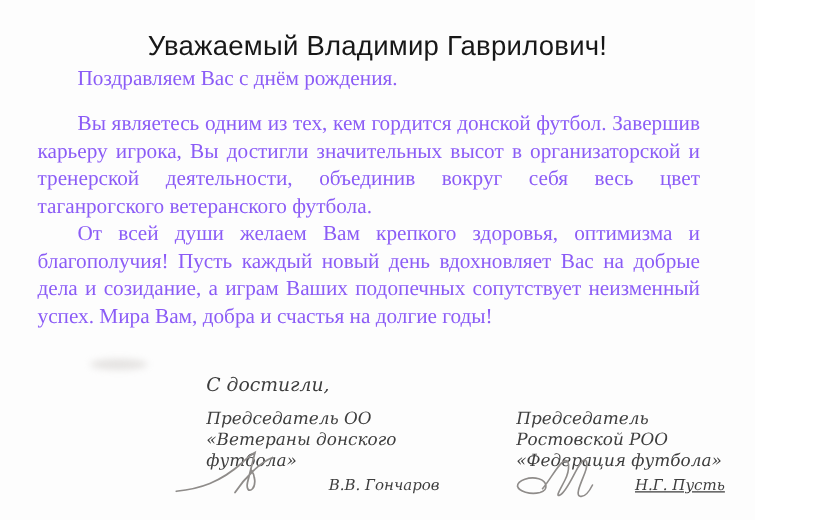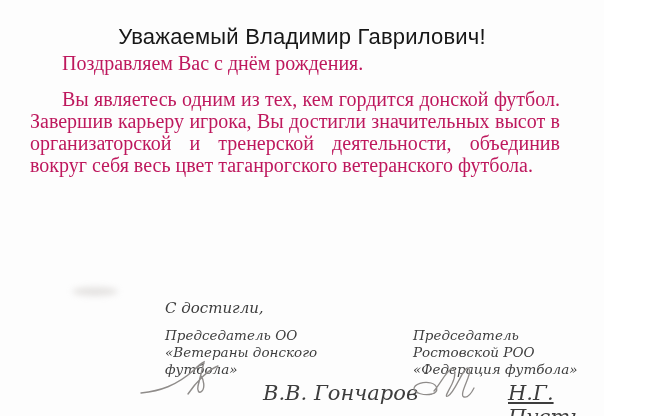--- a/index.html
+++ b/index.html
@@ -16,22 +16,22 @@
     font-family:"Liberation Sans", sans-serif;
     font-size:22px; font-weight:400;
     color:#171717;
     letter-spacing:0.2px;
   }
   .body-text {
     position:absolute; top:52px; left:30px; right:44px;
   }
   .body-text p {
     margin:0;
-    font-size:20px; line-height:22px;
-    color:#be185d;
+    font-size:17px; line-height:22px;
+    color:#8b5cf6;
     text-align:justify;
     text-indent:32px;
   }
   .body-text p.p1 { margin-bottom:14px; text-align:left; }
   .body-text p.p2 { margin-bottom:0; }
   .script {
     font-family:"DejaVu Serif", serif;
     font-style:italic;
     color:#3d3d3d;
   }
@@ -40,21 +40,21 @@
     font-size:15px;
   }
   .sig-title {
     position:absolute; top:327px;
     font-size:13.5px; line-height:17px;
   }
   .sig-title.left  { left:165px; width:190px; }
   .sig-title.right { left:413px; width:185px; }
   .sig-name {
     position:absolute; top:381px;
-    font-size:21px;
+    font-size:12px;
   }
   .sig-name.left  { left:263px; }
   .sig-name.right { left:508px; text-decoration:underline; }
   .sig-scribble { position:absolute; }
   .sig-scribble.left  { left:138px; top:360px; }
   .sig-scribble.right { left:410px; top:364px; }
   .smudge {
     position:absolute; left:72px; top:287px;
     width:46px; height:9px;
     background:#b9b4b0;
@@ -66,20 +66,21 @@
 </head>
 <body>
 
 <div class="page">
 
   <h1 class="title">Уважаемый Владимир Гаврилович!</h1>
 
   <div class="body-text">
     <p class="p1">Поздравляем Вас с днём рождения.</p>
     <p class="p2">Вы являетесь одним из тех, кем гордится донской футбол. Завершив карьеру игрока, Вы достигли значительных высот в организаторской и тренерской деятельности, объединив вокруг себя весь цвет таганрогского ветеранского футбола.</p>
+    <p class="p3">От всей души желаем Вам крепкого здоровья, оптимизма и благополучия! Пусть каждый новый день вдохновляет Вас на добрые дела и созидание, а играм Ваших подопечных сопутствует неизменный успех. Мира Вам, добра и счастья на долгие годы!</p>
   </div>
 
   <div class="smudge"></div>
 
   <div class="closing script">С достигли,</div>
 
   <div class="sig-title left script">Председатель ОО «Ветераны донского футбола»</div>
   <div class="sig-title right script">Председатель Ростовской РОО «Федерация футбола»</div>
 
   <div class="sig-scribble left">

